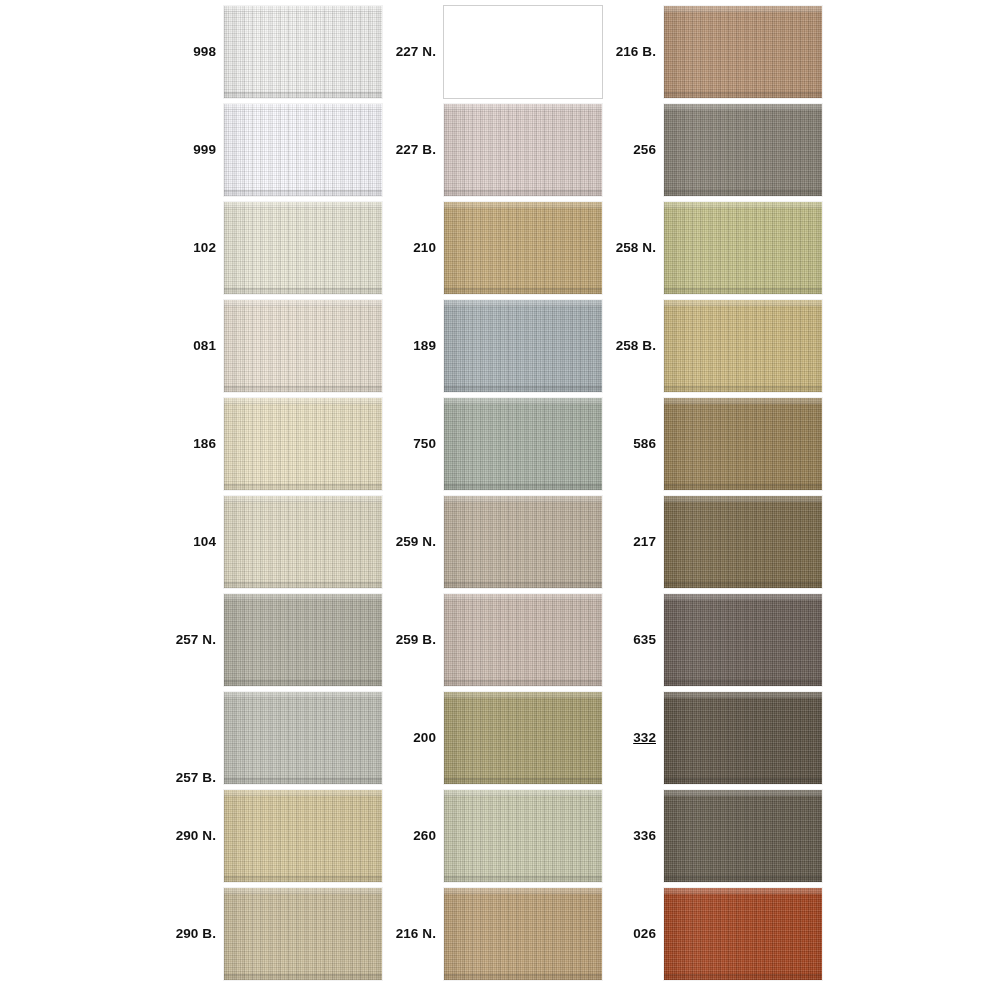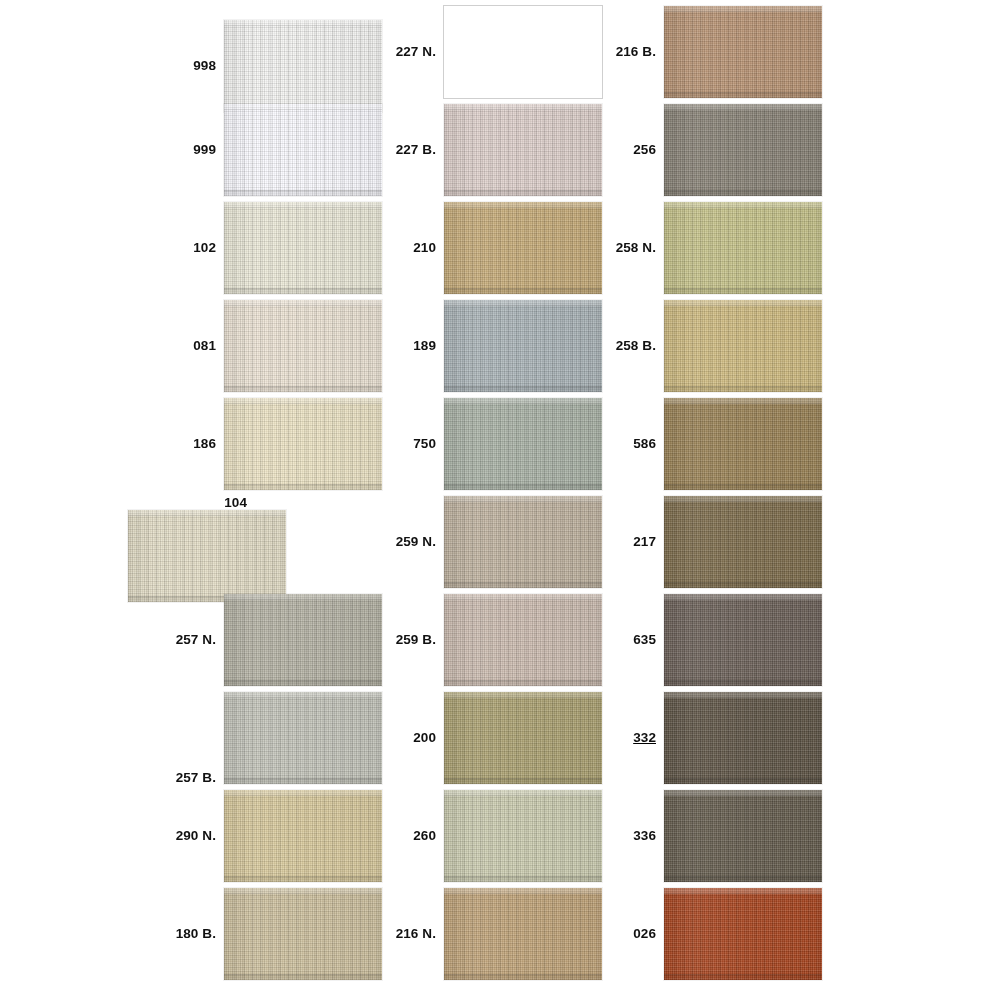--- a/index.html
+++ b/index.html
@@ -113,21 +113,21 @@
   }
   .swatch-chip.plain {
     box-shadow: 0 0 0 1px #cfcfcf;
   }
 </style>
 </head>
 <body>
 
 <div id="swatch-sheet">
     <div class="swatch-column" style="left: 128px;">
-      <div class="swatch-row" style="top: 20px; align-items: center;">
+      <div class="swatch-row" style="top: 6px; align-items: center;">
         <div class="swatch-label">998</div>
         <div class="swatch-chip" title="998" style="background-color: rgb(244, 244, 242);">
           <div class="shade"></div>
           <div class="weave"></div>
           <div class="band-top"></div>
           <div class="band-bottom"></div>
         </div>
       </div>
       <div class="swatch-row" style="top: 104px;">
         <div class="swatch-label">999</div>
@@ -158,21 +158,21 @@
       </div>
       <div class="swatch-row" style="top: 398px;">
         <div class="swatch-label">186</div>
         <div class="swatch-chip" title="101" style="background-color: rgb(236, 227, 196);">
           <div class="shade"></div>
           <div class="weave"></div>
           <div class="band-top"></div>
           <div class="band-bottom"></div>
         </div>
       </div>
-      <div class="swatch-row" style="top: 496px; flex-direction: column;">
+      <div class="swatch-row" style="top: 496px;">
         <div class="swatch-label">104</div>
         <div class="swatch-chip" title="104" style="background-color: rgb(227, 221, 198);">
           <div class="shade"></div>
           <div class="weave"></div>
           <div class="band-top"></div>
           <div class="band-bottom"></div>
         </div>
       </div>
       <div class="swatch-row" style="top: 594px;">
         <div class="swatch-label">257 N.</div>
@@ -195,21 +195,21 @@
       <div class="swatch-row" style="top: 790px;">
         <div class="swatch-label">290 N.</div>
         <div class="swatch-chip" title="290 N." style="background-color: rgb(216, 201, 156);">
           <div class="shade"></div>
           <div class="weave"></div>
           <div class="band-top"></div>
           <div class="band-bottom"></div>
         </div>
       </div>
       <div class="swatch-row" style="top: 888px;">
-        <div class="swatch-label">180 B.</div>
+        <div class="swatch-label">290 B.</div>
         <div class="swatch-chip" title="290 B." style="background-color: rgb(205, 192, 158);">
           <div class="shade"></div>
           <div class="weave"></div>
           <div class="band-top"></div>
           <div class="band-bottom"></div>
         </div>
       </div>
     </div>
     <div class="swatch-column" style="left: 348px;">
       <div class="swatch-row" style="top: 6px;">

